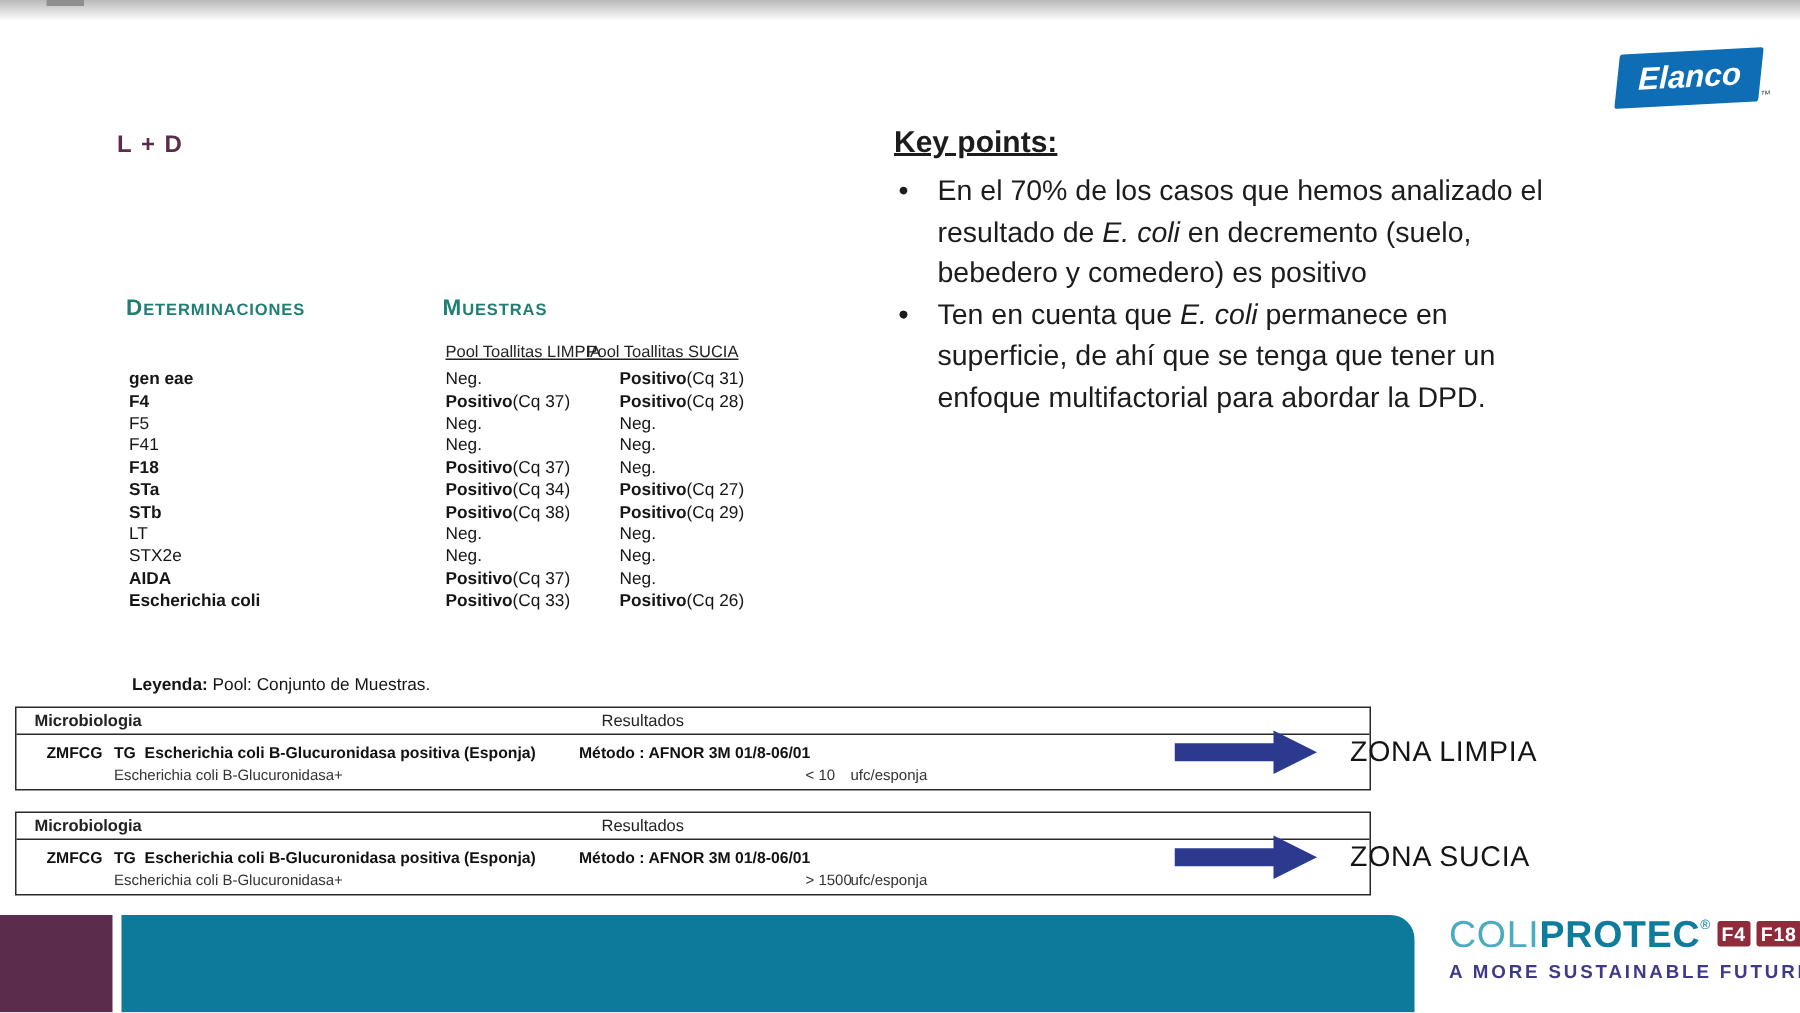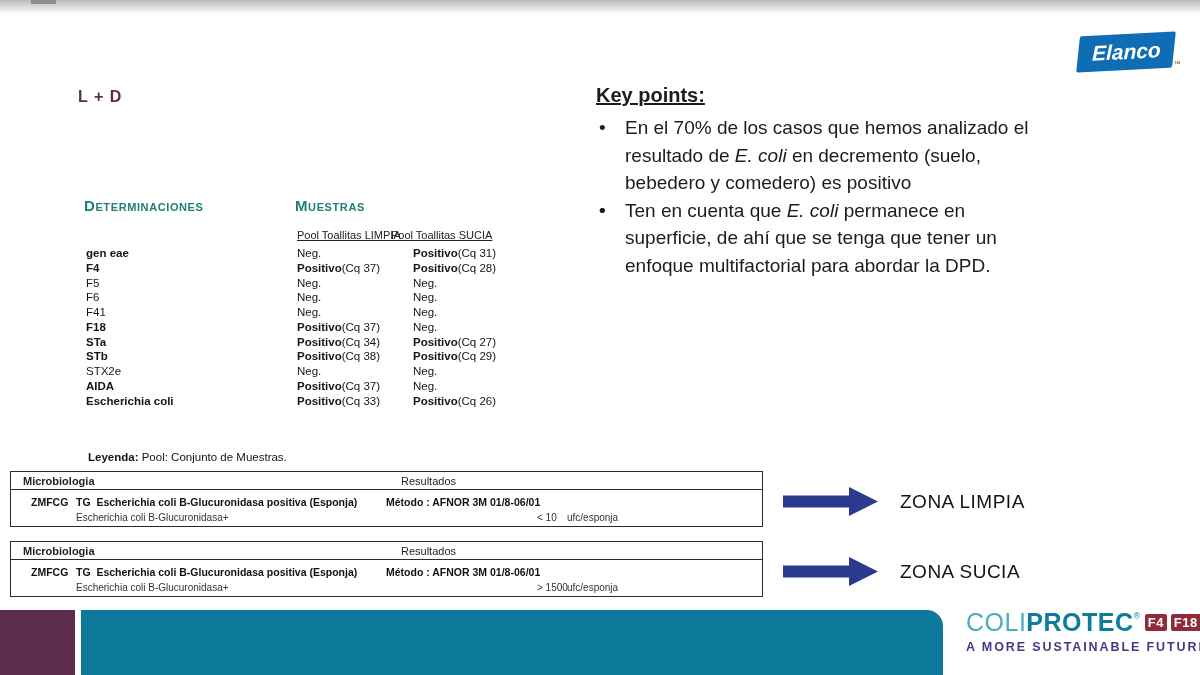--- a/index.html
+++ b/index.html
@@ -31,21 +31,21 @@
 
   
   .keypoints { position:absolute; left:596px; top:84px; width:520px; color:#1c1c1c; }
   .kp-title { font-size:20px; font-weight:bold; text-decoration:underline; margin-bottom:7px; }
   .kp-list { list-style:none; margin:0; padding:0; }
   .kp-item { position:relative; padding-left:29px; font-size:19px; line-height:27.5px; }
   .kp-bullet { position:absolute; left:3px; top:0; }
   .kp-text { white-space:pre-wrap; }
 
   
-  .micro-box { position:absolute; left:10px; width:753px; height:56px;
+  .micro-box { position:absolute; left:10px; width:904px; height:56px;
     border:1.5px solid #2a2a2a; background:#fff; box-sizing:border-box; }
   .mb-head { position:absolute; left:0; top:0; width:100%; height:18px; border-bottom:1.5px solid #2a2a2a; box-sizing:border-box; }
   .mb-title { position:absolute; left:12px; top:3px; font-size:11px; font-weight:bold; color:#222; }
   .mb-res   { position:absolute; left:390px; top:3px; font-size:11px; color:#222; }
   .mb-code    { position:absolute; left:20px;  top:24px; font-size:10.5px; font-weight:bold; }
   .mb-test    { position:absolute; left:65px;  top:24px; font-size:10.5px; font-weight:bold; white-space:pre; }
   .mb-method  { position:absolute; left:375px; top:24px; font-size:10.5px; font-weight:bold; }
   .mb-organism{ position:absolute; left:65px;  top:40px; font-size:10px; color:#333; }
   .mb-result  { position:absolute; left:526px; top:40px; font-size:10px; color:#333; }
   .mb-unit    { position:absolute; left:556px; top:40px; font-size:10px; color:#333; }
@@ -85,25 +85,25 @@
 
   <div class="abs ld-title">L + D</div>
   <div class="section-head sec-det">Determinaciones</div>
   <div class="section-head sec-mue">Muestras</div>
   <div class="subhead sub-limpia">Pool Toallitas LIMPIA</div>
   <div class="subhead sub-sucia">Pool Toallitas SUCIA</div>
   <div class="report-rows">
       <div class="rrow"><span class="c0" style="font-weight: bold;">gen eae</span><span class="c1"><span>Neg.</span></span><span class="c2"><span style="font-weight: bold;">Positivo</span><span>(Cq 31)</span></span></div>
       <div class="rrow"><span class="c0" style="font-weight: bold;">F4</span><span class="c1"><span style="font-weight: bold;">Positivo</span><span>(Cq 37)</span></span><span class="c2"><span style="font-weight: bold;">Positivo</span><span>(Cq 28)</span></span></div>
       <div class="rrow"><span class="c0">F5</span><span class="c1"><span>Neg.</span></span><span class="c2"><span>Neg.</span></span></div>
-      <div class="rrow"><span class="c0">F6</span><span class="c1"><span>Neg.</span></span><span class="c2"><span>Neg.</span></span></div>
       <div class="rrow"><span class="c0">F41</span><span class="c1"><span>Neg.</span></span><span class="c2"><span>Neg.</span></span></div>
       <div class="rrow"><span class="c0" style="font-weight: bold;">F18</span><span class="c1"><span style="font-weight: bold;">Positivo</span><span>(Cq 37)</span></span><span class="c2"><span>Neg.</span></span></div>
       <div class="rrow"><span class="c0" style="font-weight: bold;">STa</span><span class="c1"><span style="font-weight: bold;">Positivo</span><span>(Cq 34)</span></span><span class="c2"><span style="font-weight: bold;">Positivo</span><span>(Cq 27)</span></span></div>
       <div class="rrow"><span class="c0" style="font-weight: bold;">STb</span><span class="c1"><span style="font-weight: bold;">Positivo</span><span>(Cq 38)</span></span><span class="c2"><span style="font-weight: bold;">Positivo</span><span>(Cq 29)</span></span></div>
+      <div class="rrow"><span class="c0">LT</span><span class="c1"><span>Neg.</span></span><span class="c2"><span>Neg.</span></span></div>
       <div class="rrow"><span class="c0">STX2e</span><span class="c1"><span>Neg.</span></span><span class="c2"><span>Neg.</span></span></div>
       <div class="rrow"><span class="c0" style="font-weight: bold;">AIDA</span><span class="c1"><span style="font-weight: bold;">Positivo</span><span>(Cq 37)</span></span><span class="c2"><span>Neg.</span></span></div>
       <div class="rrow"><span class="c0" style="font-weight: bold;">Escherichia coli</span><span class="c1"><span style="font-weight: bold;">Positivo</span><span>(Cq 33)</span></span><span class="c2"><span style="font-weight: bold;">Positivo</span><span>(Cq 26)</span></span></div>
     </div>
   <div class="leyenda"><span style="font-weight: bold;">Leyenda:</span><span> Pool: Conjunto de Muestras.</span></div>
 
   <div class="keypoints">
     <div class="kp-title">Key points:</div>
     <ul class="kp-list">
         <li class="kp-item"><span class="kp-bullet">•</span><span class="kp-text"><span>En el 70% de los casos que hemos analizado el

